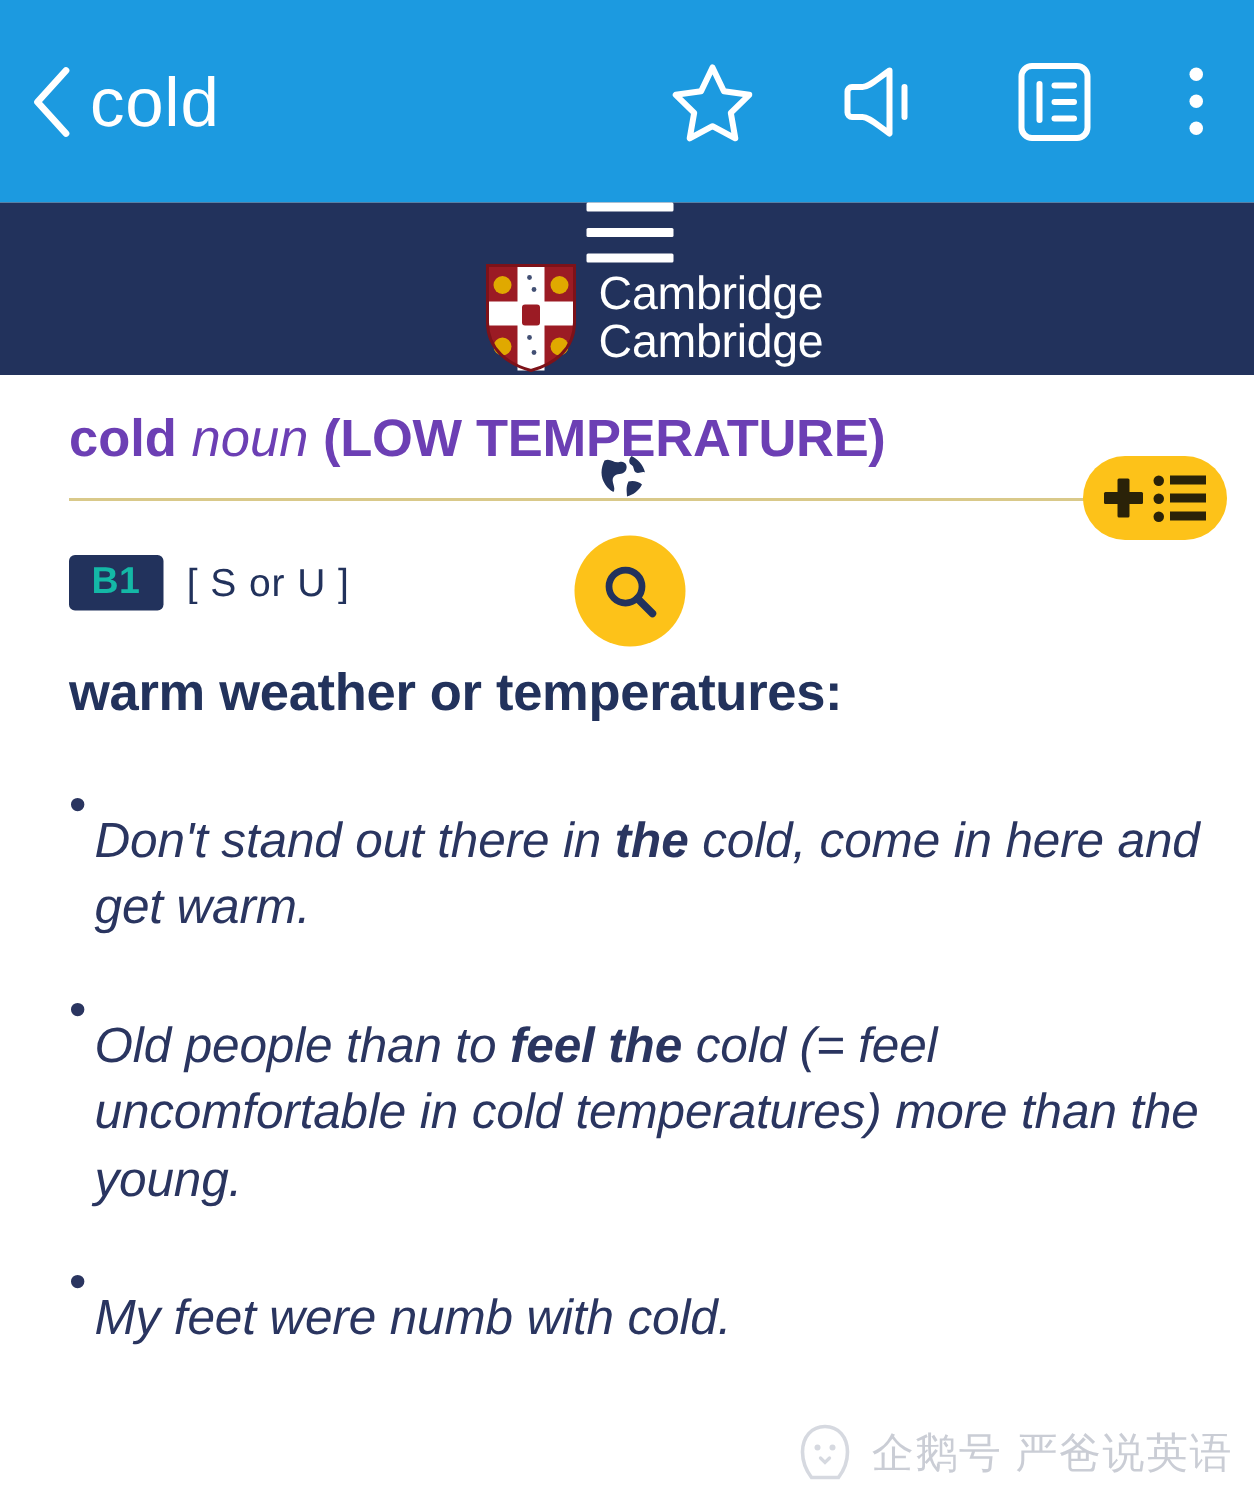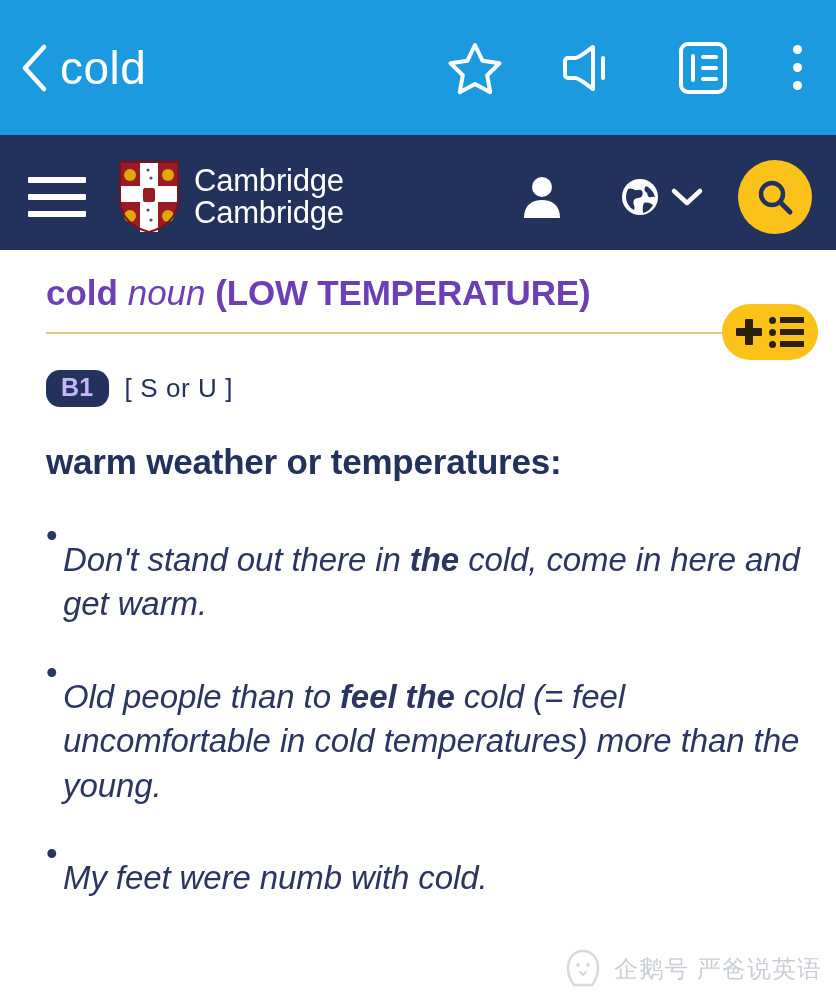--- a/index.html
+++ b/index.html
@@ -66,22 +66,23 @@
     border-radius: 50%;
     background: #ffffff;
   }
 
   
   .cdheader {
     height: 115px;
     background: #22325c;
     display: flex;
     align-items: center;
-    padding: 9px 24px 0 28px;
+    padding: 0 24px 0 28px;
     box-sizing: border-box;
+    flex-direction: column;
   }
   .hamburger {
     width: 58px;
     display: flex;
     flex-direction: column;
     gap: 11px;
     flex: none;
   }
   .hamburger i {
     display: block;
@@ -209,24 +210,24 @@
     width: 24px; height: 6px; background: #2a2208; display:block;
   }
 
   .sense-head {
     margin-top: 36px;
     display: flex;
     align-items: center;
   }
   .level-badge {
     background: #22325c;
-    color: #c4b5fd;
+    color: #14b8a6;
     font-size: 25px;
     font-weight: 700;
-    border-radius: 14px;
+    border-radius: 4px;
     padding: 5px 15px 7px;
     line-height: 1;
     letter-spacing: 0.3px;
   }
   .gram {
     margin-left: 16px;
     color: #22325c;
     font-size: 26px;
     letter-spacing: 0.6px;
   }
@@ -269,21 +270,21 @@
     bottom: 10px;
     display: flex;
     align-items: center;
     gap: 10px;
     opacity: 0.40;
     pointer-events: none;
   }
   .wm-logo { width: 42px; height: 42px; flex: none; }
   .wm-text {
     color: #7d8598;
-    font-size: 24px;
+    font-size: 28px;
     letter-spacing: 1px;
     white-space: nowrap;
   }
 </style>
 </head>
 <body>
 
 <div class="appbar">
   <div class="appbar-back">
     <svg width="44" height="62" viewBox="0 0 44 62" fill="none" aria-hidden="true">

